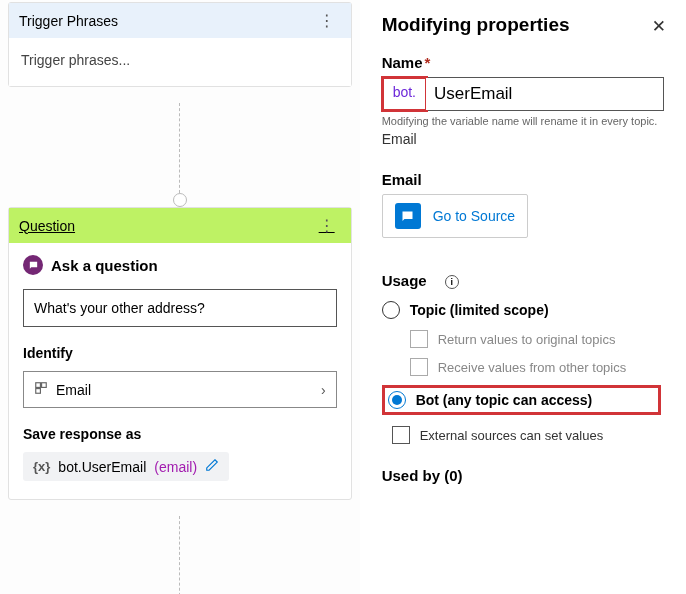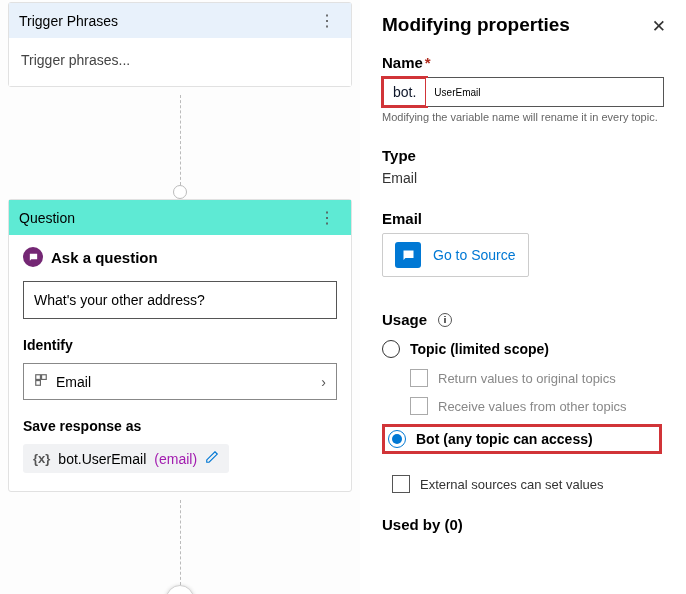--- a/index.html
+++ b/index.html
@@ -1,22 +1,22 @@
 <!DOCTYPE html>
 <html><head>
 <meta charset="utf-8">
 <style>
 * { box-sizing: border-box; margin: 0; padding: 0; font-family: "Segoe UI", -apple-system, sans-serif; }
 body { width: 686px; height: 594px; display: flex; background: #fff; position: relative; overflow: hidden; }
 .left-panel { width: 360px; background: #fdfdfd; position: relative; padding: 0; }
 .right-panel { flex: 1; padding: 14px 22px 10px 22px; position: relative; }
-.node { background: #fff; border: 1px solid #e1e1e1; border-radius: 3px; margin: 8px 8px; }
+.node { background: #fff; border: 1px solid #e1e1e1; border-radius: 3px; margin: 16px 8px; }
 .node-header { display: flex; align-items: center; justify-content: space-between; padding: 6px 10px; font-size: 14px; }
 .node-header.trigger { background: #e8f1fb; }
-.node-header.question { background: #5eead4; }
+.node-header.question { background: #bef264; text-decoration: underline; }
 .node-body { padding: 12px 14px 18px 14px; }
 .trigger-body { background: #fff; padding: 14px 12px 18px 12px; font-size: 14px; color: #444; }
 .connector-line { width: 1px; height: 90px; border-left: 1px dashed #bbb; margin: 0 auto; position: relative; }
 .connector-line.short { height: 85px; }
 .connector-dot { width: 14px; height: 14px; border: 1px solid #bbb; border-radius: 50%; background: #fff; margin: 0 auto; }
 .plus-btn { width: 28px; height: 28px; border: 1px solid #d0d0d0; border-radius: 50%; background: #fff; margin: 0 auto; display: flex; align-items: center; justify-content: center; color: #0078d4; font-size: 18px; cursor: pointer; box-shadow: 0 1px 4px rgba(0,0,0,0.2);}
 .more-icon { font-size: 16px; color: #555; cursor: pointer; padding: 2px 6px; }
 .question-title { display: flex; align-items: center; gap: 8px; font-weight: 600; font-size: 15px; margin-bottom: 14px; }
 .q-icon { width: 20px; height: 20px; border-radius: 50%; background: #742774; color: #fff; display: flex; align-items: center; justify-content: center; font-size: 12px; }
 .input-box { border: 1px solid #555; padding: 10px 10px; font-size: 14px; background: #fff; }
@@ -24,28 +24,28 @@
 .identify-box { border: 1px solid #888; padding: 9px 10px; display: flex; align-items: center; justify-content: space-between; font-size: 14px; background: #fff; cursor: pointer; }
 .identify-left { display: flex; align-items: center; gap: 8px; }
 .save-chip { display: inline-flex; align-items: center; gap: 8px; background: #f1f2f4; padding: 6px 10px; border-radius: 3px; font-size: 14px; }
 .var-icon { color: #555; font-size: 13px; font-weight: 600;}
 .edit-icon { color: #0078d4; cursor: pointer; }
 .panel-title { font-size: 19px; font-weight: 600; margin-bottom: 18px; }
 .close-x { position: absolute; top: 16px; right: 20px; font-size: 17px; cursor: pointer; color: #333;}
 .field-label { font-weight: 600; font-size: 15px; margin-bottom: 6px; }
 .req { color: #af2b1e; margin-left: 2px; }
 .name-row { display: flex; border: 1px solid #555; background: #fff; }
-.name-prefix { padding: 6px 10px; font-size: 14px; color: #0f172a; border-right: none; }
-.name-input { flex: 1; border: none; padding: 6px 8px; font-size: 10px; outline: none; }
+.name-prefix { padding: 6px 10px; font-size: 14px; color: #6d28d9; border-right: none; }
+.name-input { flex: 1; border: none; padding: 6px 8px; font-size: 17px; outline: none; }
 .hint { font-size: 11px; color: #666; margin-top: 4px; }
 .type-value { font-size: 14px; color: #333; margin-top: 4px; }
 .source-btn { display: flex; align-items: center; gap: 12px; border: 1px solid #ccc; padding: 8px 12px; cursor: pointer; width: fit-content; border-radius: 2px;}
 .source-icon { width: 26px; height: 26px; background: #0078d4; border-radius: 3px; display: flex; align-items: center; justify-content: center; color: #fff; }
 .source-link { color: #0078d4; font-size: 14px; }
-.usage-row { display: flex; align-items: center; gap: 11px; }
+.usage-row { display: flex; align-items: flex-end; gap: 18px; }
 .info-icon { width: 14px; height: 14px; border: 1px solid #555; border-radius: 50%; display: inline-flex; align-items: center; justify-content: center; font-size: 9px; }
 .radio-row { display: flex; align-items: center; gap: 10px; font-size: 14px; padding: 6px 0; cursor: pointer;}
 .radio { width: 18px; height: 18px; border: 1px solid #333; border-radius: 50%; display: flex; align-items: center; justify-content: center; flex-shrink: 0; }
 .radio.checked { border-color: #0078d4; }
 .radio.checked::after { content: ""; width: 10px; height: 10px; border-radius: 50%; background: #0078d4; }
 .check-row { display: flex; align-items: center; gap: 10px; font-size: 13px; padding: 5px 0 5px 28px; color: #888; }
 .check-row.enabled { color: #333; padding-left: 10px; }
 .checkbox { width: 18px; height: 18px; border: 1px solid #aaa; flex-shrink: 0; }
 .check-row.enabled .checkbox { border-color: #555; }
 .highlight-red { outline: 3px solid #d13438; outline-offset: -1px; }
@@ -125,21 +125,20 @@
 
   <div class="field-label">
     <span>Name</span><span class="req">*</span>
   </div>
   <div class="name-row">
     <div class="name-prefix highlight-red">bot.</div>
     <input class="name-input" value="UserEmail" style="">
   </div>
   <div class="hint">Modifying the variable name will rename it in every topic.</div>
 
-  <div class="field-label mt24">Type</div>
   <div class="type-value">Email</div>
 
   <div class="field-label mt24">Email</div>
   <div class="source-btn">
     <span class="source-icon">
       <svg width="15" height="15" viewBox="0 0 24 24" fill="white">
           <path d="M4 4h16v12H7l-3 3V4z"></path>
         </svg>
     </span>
     <span class="source-link">Go to Source</span>
@@ -165,19 +164,19 @@
 
   <div style="margin-top:4px;">
     <span class="highlight-red-radio">
       <div class="radio-row" style="padding:0;">
         <span class="radio checked"></span>
         <span style="font-weight:700;">Bot (any topic can access)</span>
       </div>
     </span>
   </div>
 
-  <div class="check-row enabled" style="margin-top:16px;">
+  <div class="check-row enabled" style="margin-top:6px;">
     <span class="checkbox"></span>
     <span>External sources can set values</span>
   </div>
 
   <div class="field-label mt18">Used by (0)</div>
 </div>
 
 </body></html>

